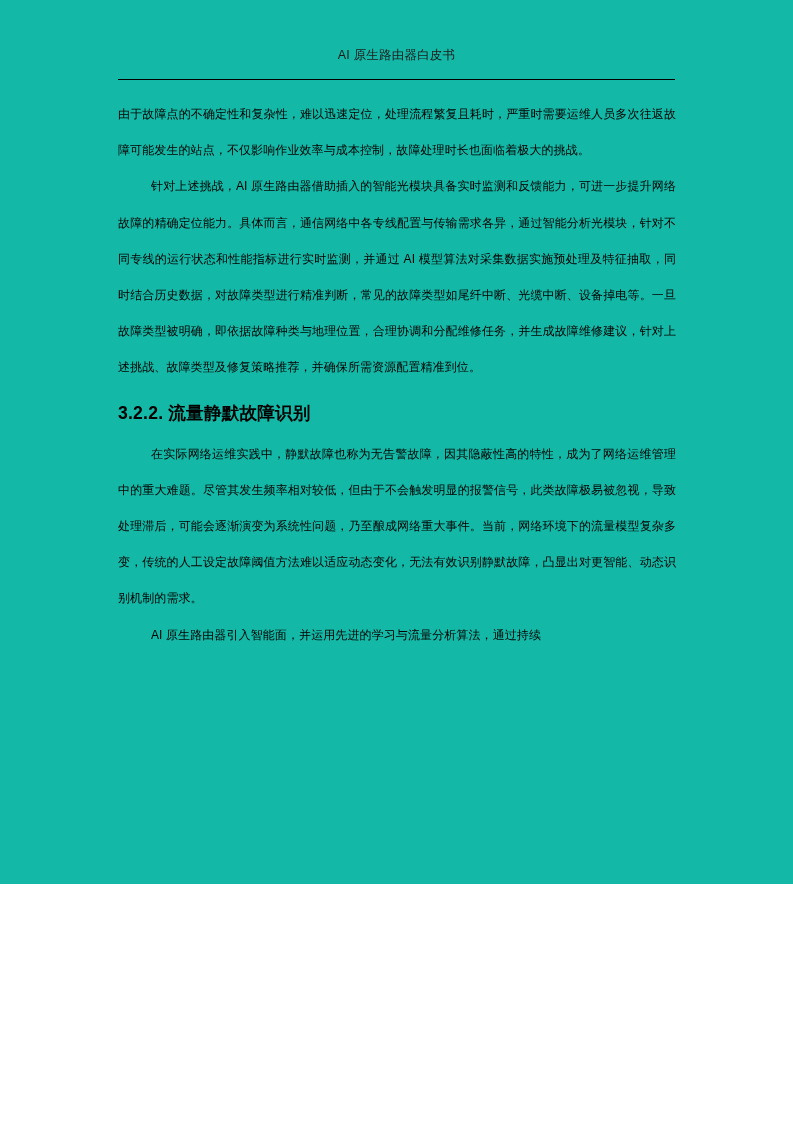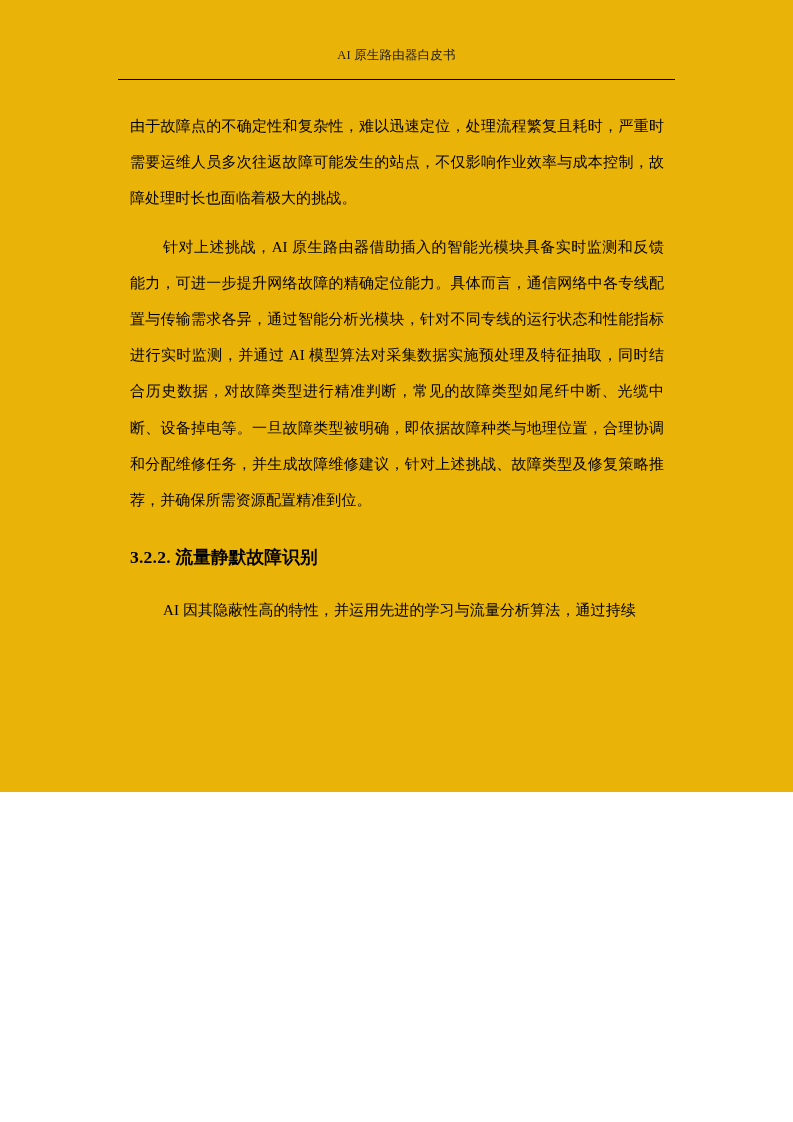--- a/index.html
+++ b/index.html
@@ -5,26 +5,26 @@
 <style>
   html, body {
     margin: 0;
     padding: 0;
     background: #ffffff;
   }
 
   .page {
     position: relative;
     width: 793px;
-    height: 792px;
+    height: 884px;
     margin: 0 auto;
-    background: #eab308;
+    background: #14b8a6;
     overflow: hidden;
     box-sizing: border-box;
-    font-family: Liberation Serif, serif;
+    font-family: Liberation Sans, sans-serif;
     color: #000000;
   }
 
   
   .page-header {
     position: absolute;
     left: 118px;
     right: 118px;
     top: 46px;
     height: 34px;
@@ -51,38 +51,38 @@
 
   
   .content {
     position: absolute;
     left: 118px;
     top: 96px;
     width: 558px;
   }
 
   .para {
-    margin: 12px;
-    font-size: 15px;
+    margin: 0;
+    font-size: 12px;
     line-height: 36.2px;
     text-align: justify;
     text-justify: inter-ideograph;
     text-align-last: left;
     letter-spacing: 0.1px;
     color: #000000;
     word-break: break-all;
   }
 
   .para.indent {
     text-indent: 33px;
   }
 
   
   .heading {
-    margin: 12px;
+    margin: 0;
     padding-top: 13px;
     padding-bottom: 9px;
     font-size: 17.6px;
     line-height: 28px;
     font-weight: bold;
     letter-spacing: 0.2px;
     color: #000000;
     text-align: left;
   }
 
@@ -114,22 +114,23 @@
 
   <div class="content">
 
     <p class="para">由于故障点的不确定性和复杂性，难以迅速定位，处理流程繁复且耗时，严重时需要运维人员多次往返故障可能发生的站点，不仅影响作业效率与成本控制，故障处理时长也面临着极大的挑战。</p>
 
     <p class="para indent">针对上述挑战，AI 原生路由器借助插入的智能光模块具备实时监测和反馈能力，可进一步提升网络故障的精确定位能力。具体而言，通信网络中各专线配置与传输需求各异，通过智能分析光模块，针对不同专线的运行状态和性能指标进行实时监测，并通过 AI 模型算法对采集数据实施预处理及特征抽取，同时结合历史数据，对故障类型进行精准判断，常见的故障类型如尾纤中断、光缆中断、设备掉电等。一旦故障类型被明确，即依据故障种类与地理位置，合理协调和分配维修任务，并生成故障维修建议，针对上述挑战、故障类型及修复策略推荐，并确保所需资源配置精准到位。</p>
 
 
     <h2 class="heading">3.2.2. 流量静默故障识别</h2>
 
+    <p class="para indent">在实际网络运维实践中，静默故障也称为无告警故障，因其隐蔽性高的特性，成为了网络运维管理中的重大难题。尽管其发生频率相对较低，但由于不会触发明显的报警信号，此类故障极易被忽视，导致处理滞后，可能会逐渐演变为系统性问题，乃至酿成网络重大事件。当前，网络环境下的流量模型复杂多变，传统的人工设定故障阈值方法难以适应动态变化，无法有效识别静默故障，凸显出对更智能、动态识别机制的需求。</p>
 
-    <p class="para indent">AI 因其隐蔽性高的特性，并运用先进的学习与流量分析算法，通过持续</p>
+    <p class="para indent">AI 原生路由器引入智能面，并运用先进的学习与流量分析算法，通过持续</p>
 
   </div>
 
   <div class="page-footer">
     <span class="page-number">-15-</span>
   </div>
 
 </div>
 
 </body></html>

